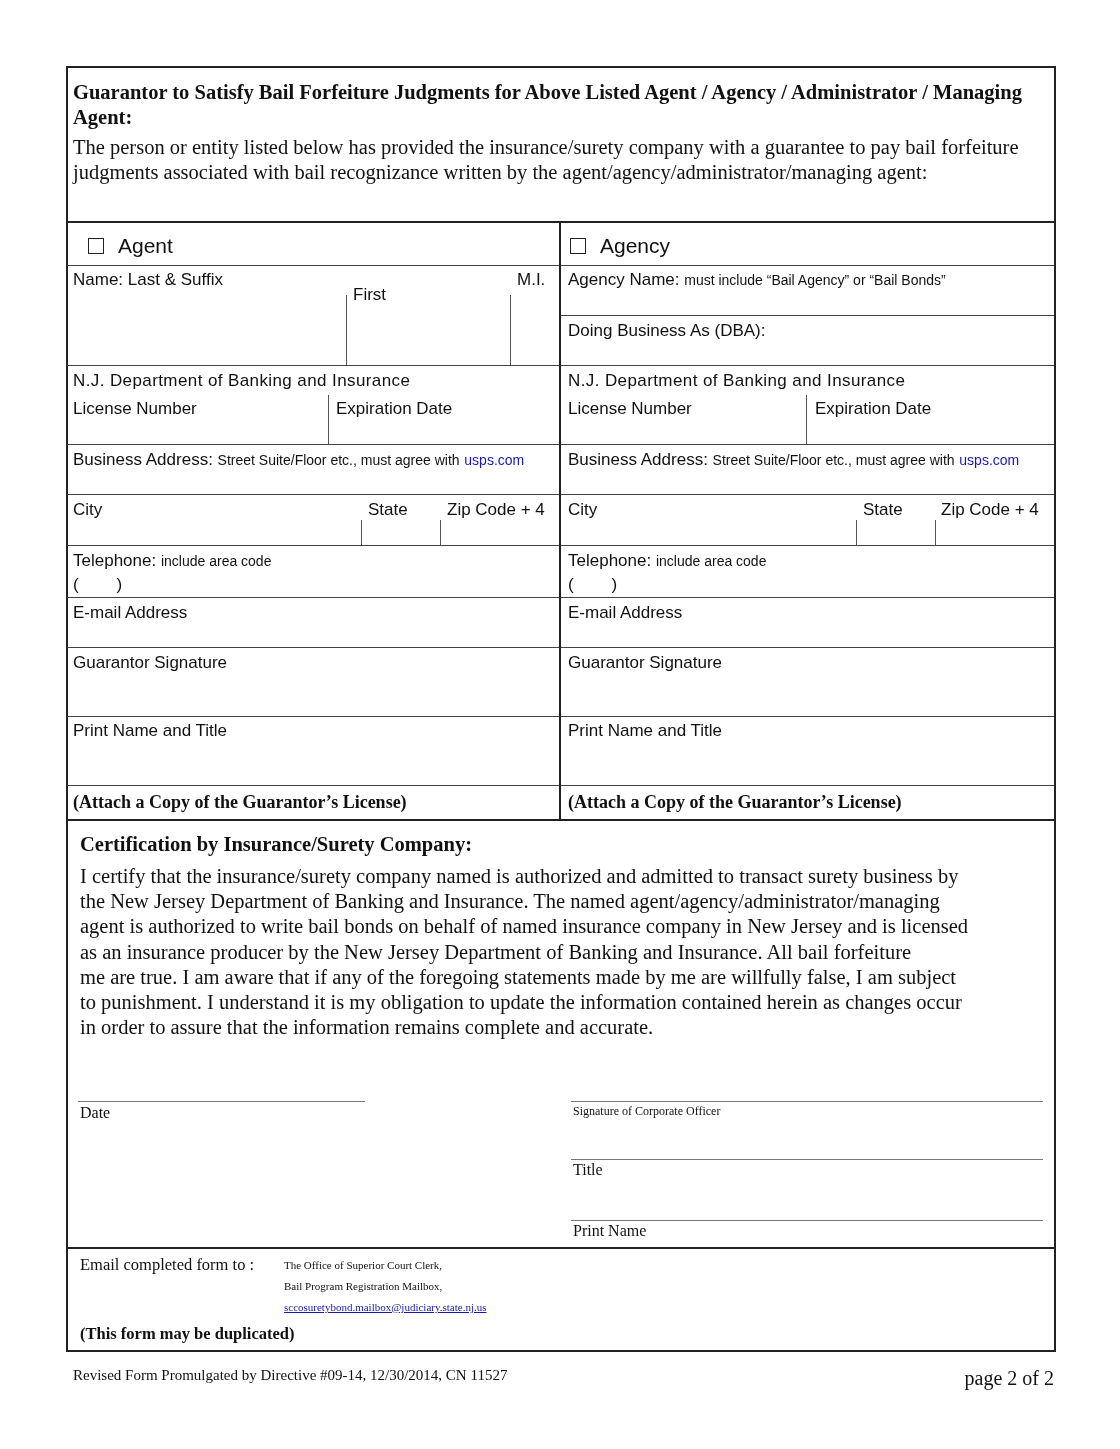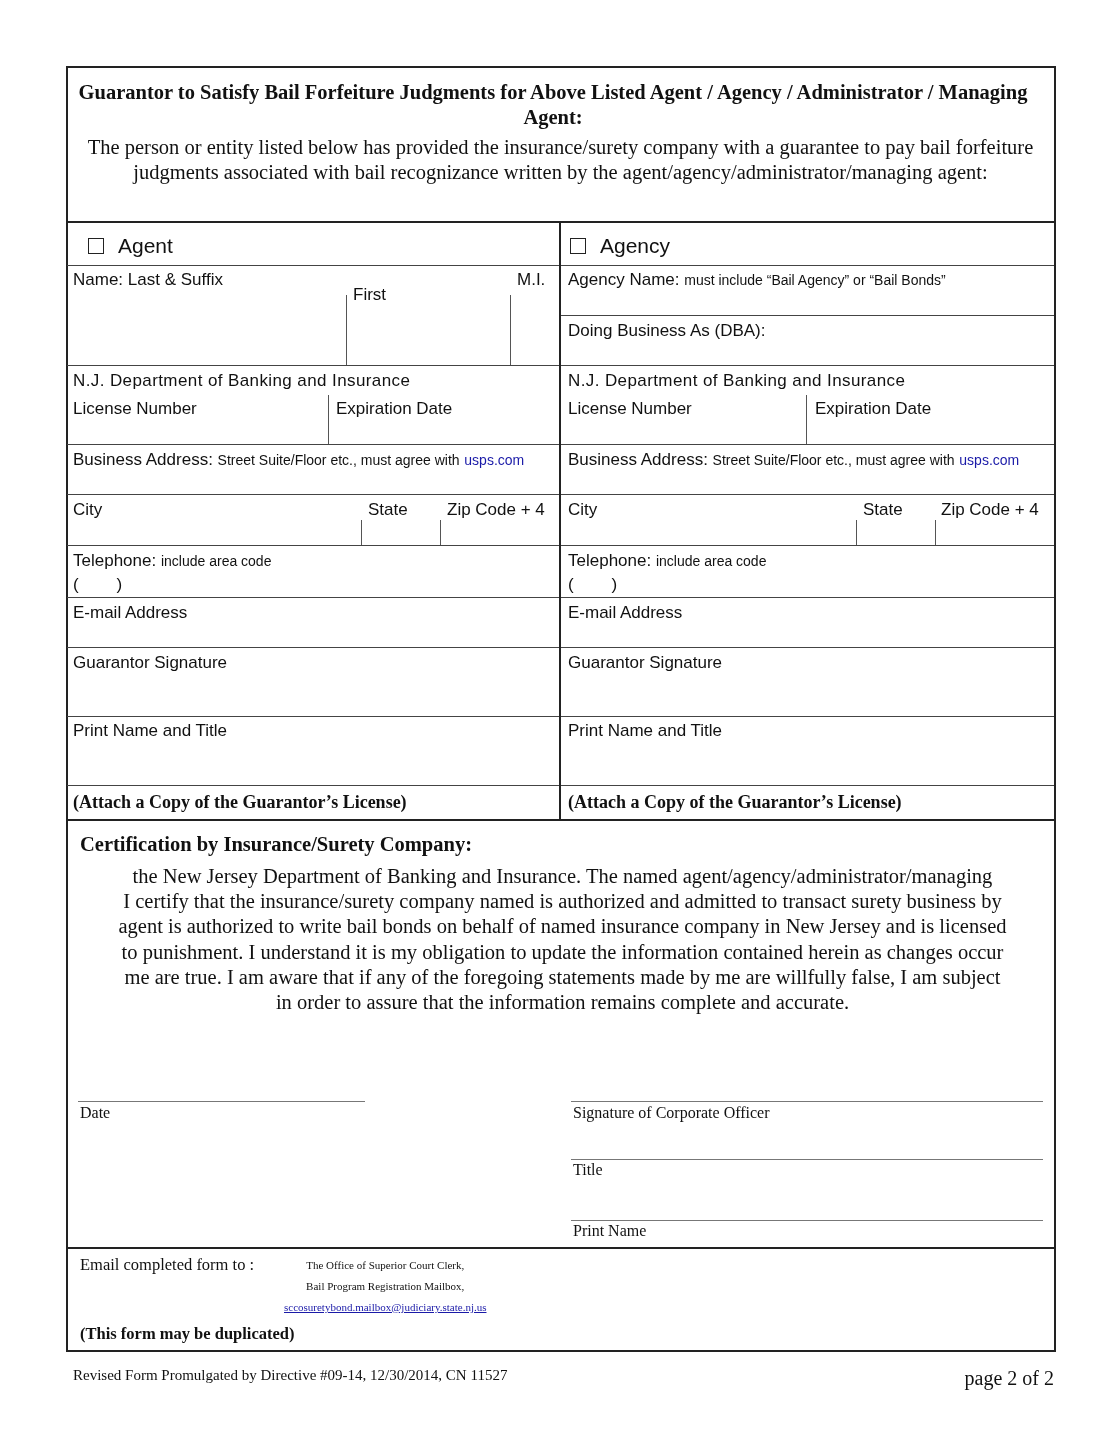--- a/index.html
+++ b/index.html
@@ -1,18 +1,18 @@
 <!DOCTYPE html>
 <html><head>
 <meta charset="utf-8">
 <style>
   html, body { margin:0; padding:0; background:#ffffff; }
   body { width:1120px; height:1449px; position:relative; overflow:hidden; color:#111; }
   .serif { font-family: "Liberation Serif", "DejaVu Serif", serif; }
-  .abs { position:absolute;text-align:center; }
+  .abs { position:absolute; }
   .hline { position:absolute; height:0; border-top:1px solid #444; }
   .hline-thick { position:absolute; height:0; border-top:2px solid #222; }
   .vline { position:absolute; width:0; border-left:1px solid #555; }
   .vline-thick { position:absolute; width:0; border-left:2px solid #222; }
   #outer { position:absolute; left:66px; top:66px; width:986px; height:1282px; border:2px solid #222; }
   .lbl { position:absolute; font-family:"Liberation Sans","DejaVu Sans",sans-serif; font-size:17px; color:#111; white-space:nowrap; }
   .small { font-size:14px; }
   .link-blue { color:#1a1aa8; }
   .cb { display:inline-block; width:14px; height:14px; border:1.5px solid #222; vertical-align:-1px; margin-right:14px; }
   .field { position:absolute; background:transparent; }
@@ -143,33 +143,34 @@
 <div class="lbl" style="left:568px; top:653px;">Guarantor Signature</div>
 <div class="field" style="left:563px; top:675px; width:490px; height:40px;"></div>
 
 <div class="lbl" style="left:568px; top:721px;">Print Name and Title</div>
 <div class="field" style="left:563px; top:743px; width:490px; height:41px;"></div>
 
 <div class="abs serif" style="left:568px; top:792px; font-size:18px; font-weight:bold;">(Attach a Copy of the Guarantor’s License)</div>
 
 <div class="abs serif" style="left:80px; top:833px; font-size:20.5px; font-weight:bold;">Certification by Insurance/Surety Company:</div>
 <div class="abs serif" style="left:80px; top:864px; width:965px; font-size:20.5px; line-height:25.2px;">
+  <div>I certify that the insurance/surety company named is authorized and admitted to transact surety business by</div>
   <div>the New Jersey Department of Banking and Insurance.  The named agent/agency/administrator/managing</div>
-  <div>I certify that the insurance/surety company named is authorized and admitted to transact surety business by</div>
   <div>agent is authorized to write bail bonds on behalf of named insurance company in New Jersey and is licensed</div>
+  <div>as an insurance producer by the New Jersey Department of Banking and Insurance.  All bail forfeiture</div>
+  <div>me are true. I am aware that if any of the foregoing statements made by me are willfully false, I am subject</div>
   <div>to punishment. I understand it is my obligation to update the information contained herein as changes occur</div>
-  <div>me are true. I am aware that if any of the foregoing statements made by me are willfully false, I am subject</div>
   <div>in order to assure that the information remains complete and accurate.</div>
 </div>
 
 <div class="sigline" style="left:78px; top:1101px; width:287px;"></div>
 <div class="abs serif" style="left:80px; top:1104px; font-size:16px;">Date</div>
 
 <div class="sigline" style="left:571px; top:1101px; width:472px;"></div>
-<div class="abs serif" style="left:573px; top:1104px; font-size:16px;">Signature of Corporate Officer</div>
+<div class="abs serif" style="left:573px; top:1104px; font-size:12px;">Signature of Corporate Officer</div>
 
 <div class="sigline" style="left:571px; top:1159px; width:472px;"></div>
 <div class="abs serif" style="left:573px; top:1161px; font-size:16px;">Title</div>
 
 <div class="sigline" style="left:571px; top:1220px; width:472px;"></div>
 <div class="abs serif" style="left:573px; top:1222px; font-size:16px;">Print Name</div>
 
 <div class="abs serif" style="left:80px; top:1255px; font-size:16.5px;">Email completed form to :</div>
 <div class="abs serif" style="left:284px; top:1255px; font-size:11px; line-height:21px;">
   <div>The Office of Superior Court Clerk,</div>

